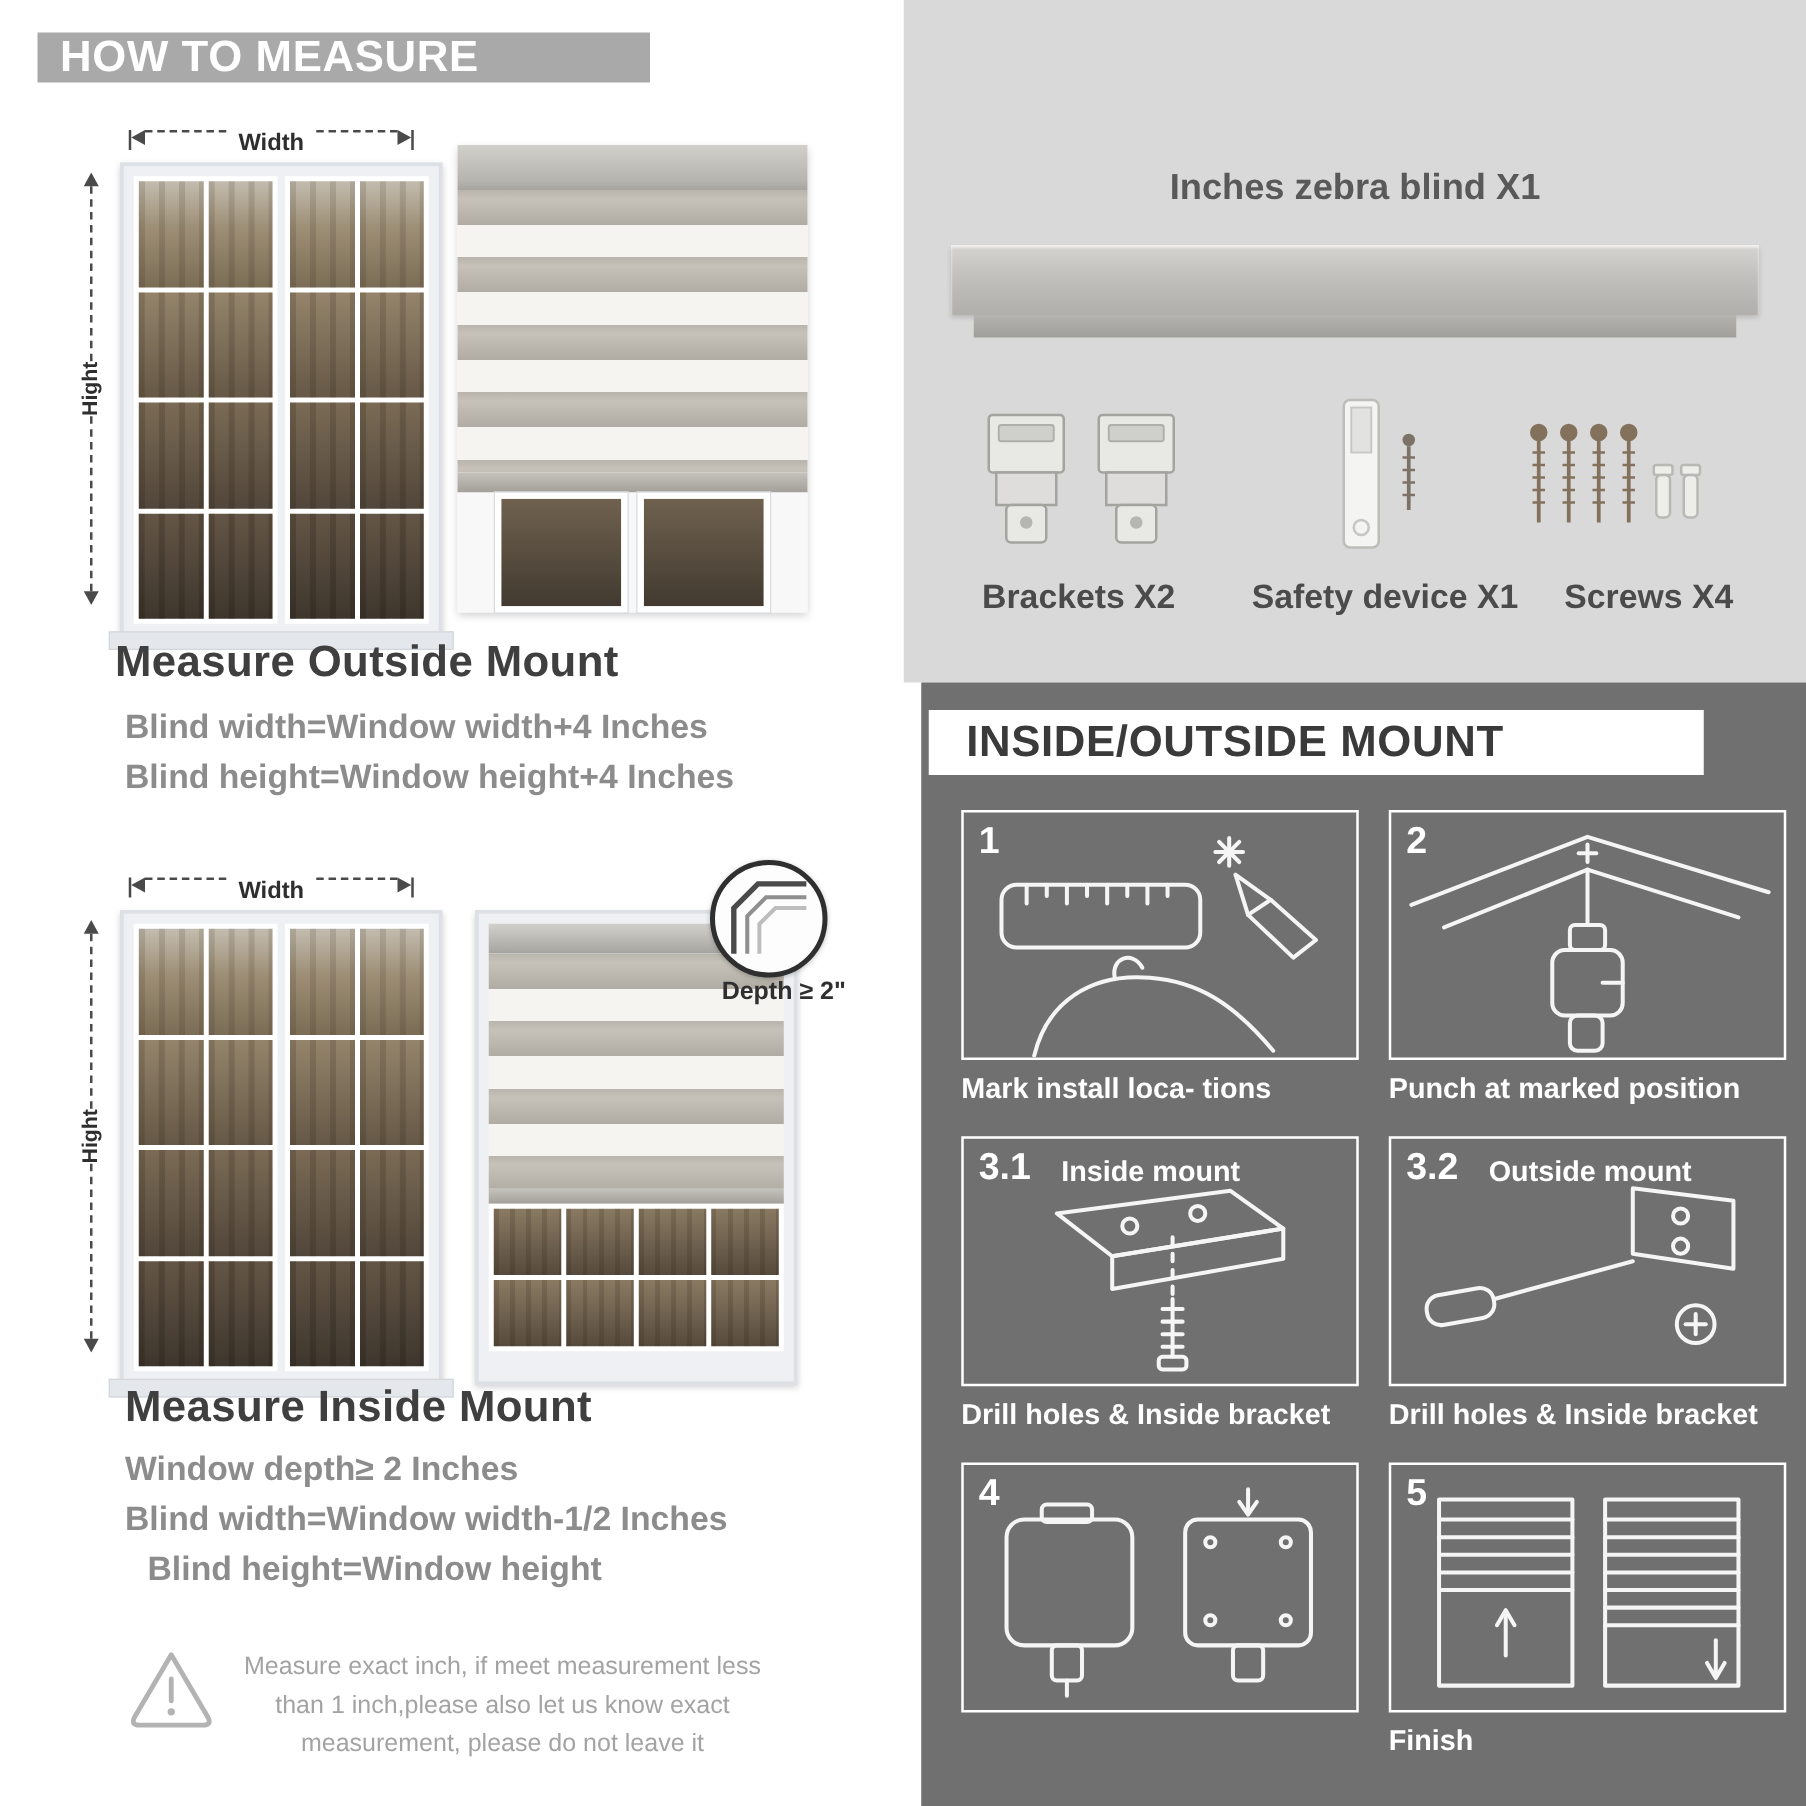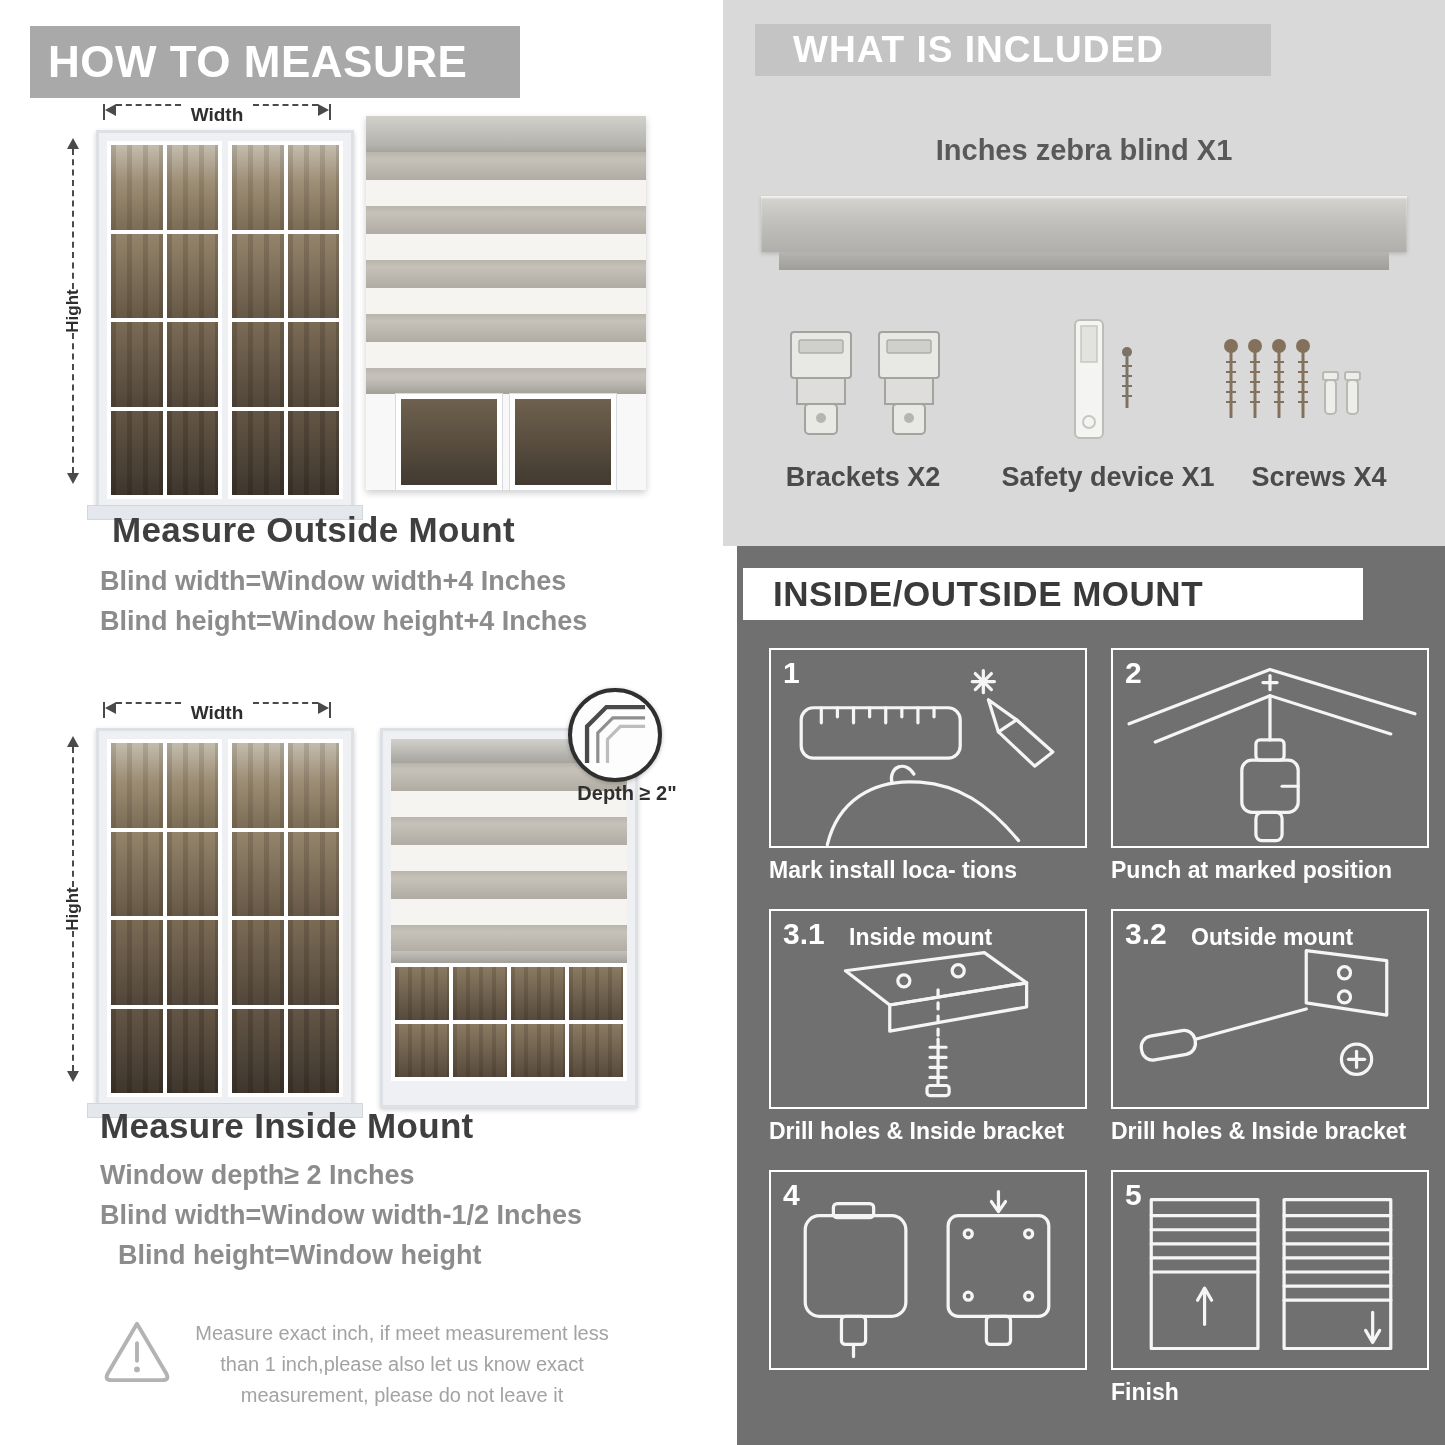--- a/index.html
+++ b/index.html
@@ -1,22 +1,22 @@
 <!DOCTYPE html>
 <html><head>
 <meta charset="utf-8">
 <style>
   html,body{margin:0;padding:0;}
   body{font-family:"Liberation Sans",sans-serif;background:#fff;}
   #canvas{position:relative;width:1445px;height:1445px;background:#fff;overflow:hidden;}
   .abs{position:absolute;}
 
   
-  .left-banner{left:30px;top:26px;width:472px;height:72px;background:#a9a9a9;color:#fff;
-    font-size:44px;font-weight:bold;display:flex;align-items:center;padding-left:18px;letter-spacing:.5px;}
+  .left-banner{left:30px;top:26px;width:472px;height:40px;background:#a9a9a9;color:#fff;
+    font-size:35px;font-weight:bold;display:flex;align-items:center;padding-left:18px;letter-spacing:.5px;}
 
   .h-arrow{display:flex;align-items:flex-start;height:20px;}
   .h-arrow .tick{width:2px;height:16px;background:#4a4a4a;}
   .h-arrow .dash{flex:1;border-top:2px dashed #4a4a4a;height:0;}
   .ah{width:0;height:0;border:6px solid transparent;}
   .ah.l{border-right:11px solid #4a4a4a;border-left:none;}
   .ah.r{border-left:11px solid #4a4a4a;border-right:none;}
   .h-arrow .lbl{font-size:19px;font-weight:bold;color:#2e2e2e;padding:0 10px;}
 
   .v-arrow{display:flex;flex-direction:column;align-items:center;width:22px;}
@@ -134,21 +134,21 @@
   <div class="abs blind-o" style="left:366px;top:116px;width:280px;height:374px;">
     <div class="bo-head"></div>
     <div class="bo-stripes"></div>
     <div class="bo-rail"></div>
     <div class="bo-peek">
       <div class="pane2"></div>
       <div class="pane2"></div>
     </div>
   </div>
 
-  <div class="abs m-heading" style="left:112px;top:510px;">Measure Outside Mount</div>
+  <div class="abs m-heading" style="left:92px;top:510px;">Measure Outside Mount</div>
   <div class="abs m-line" style="left:100px;top:566px;">Blind width=Window width+4 Inches</div>
   <div class="abs m-line" style="left:100px;top:606px;">Blind height=Window height+4 Inches</div>
 
   <div class="abs h-arrow" style="left:103px;top:702px;width:228px;">
     <span class="tick"></span>
       <span class="ah l"></span>
       <span class="dash"></span>
     <span class="lbl">Width</span>
     <span class="dash"></span>
       <span class="ah r"></span>
@@ -220,21 +220,20 @@
   <div class="abs m-line" style="left:100px;top:1240px;margin-left:18px;">Blind height=Window height</div>
 
   <svg class="abs" viewBox="0 0 72 68" style="left:102px;top:1318px;width:70px;height:66px;">
     <path d="M36 6 L66 57 Q70 64 62 64 L10 64 Q2 64 6 57 Z" fill="none" stroke="#b3b3b3" stroke-width="4" stroke-linejoin="round"></path>
     <line x1="36" y1="26" x2="36" y2="44" stroke="#b3b3b3" stroke-width="4" stroke-linecap="round"></line>
     <circle cx="36" cy="53" r="3" fill="#b3b3b3"></circle>
   </svg>
   <div class="abs warn-text" style="left:178px;top:1318px;width:448px;">Measure exact inch, if meet measurement less than 1 inch,please also let us know exact measurement, please do not leave it</div>
 
   <div class="abs right-top">
-    <div class="abs inc-banner">WHAT IS INCLUDED</div>
     <div class="abs product-title">Inches zebra blind X1</div>
 
     <div class="abs headrail"></div>
     <div class="abs headrail2"></div>
 
     <svg class="abs" viewBox="0 0 160 128" style="left:62px;top:320px;width:160px;height:128px;">
       <g>
         <rect x="6" y="12" width="60" height="46" rx="3" fill="#e8e8e5" stroke="#a3a39f" stroke-width="2"></rect>
         <rect x="14" y="20" width="44" height="13" rx="2" fill="#cfcfcb" stroke="#aeaeaa" stroke-width="1.5"></rect>
         <rect x="12" y="58" width="48" height="26" fill="#dedddb" stroke="#a3a39f" stroke-width="2"></rect>

